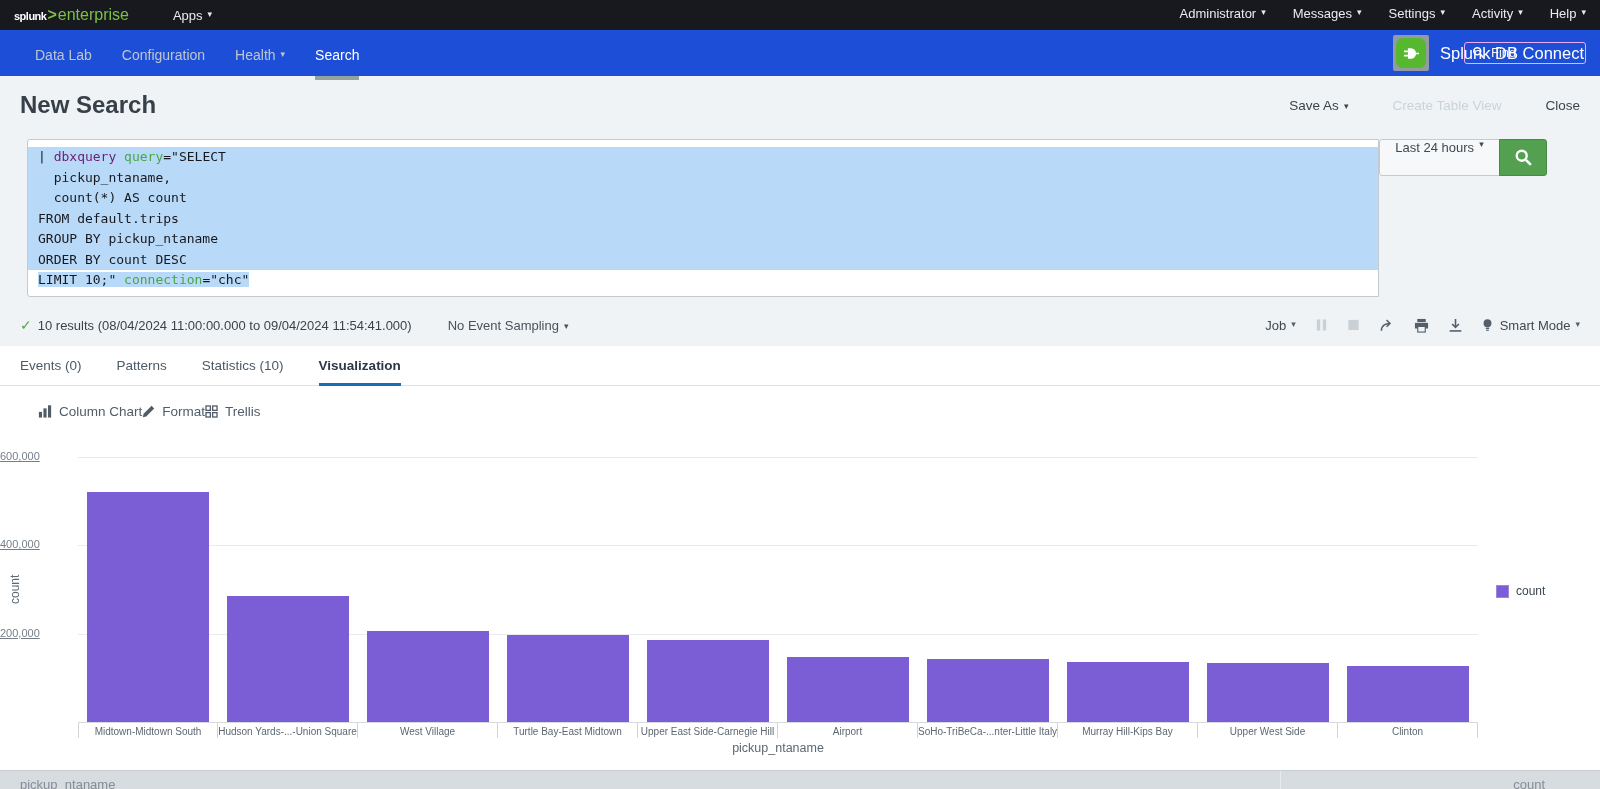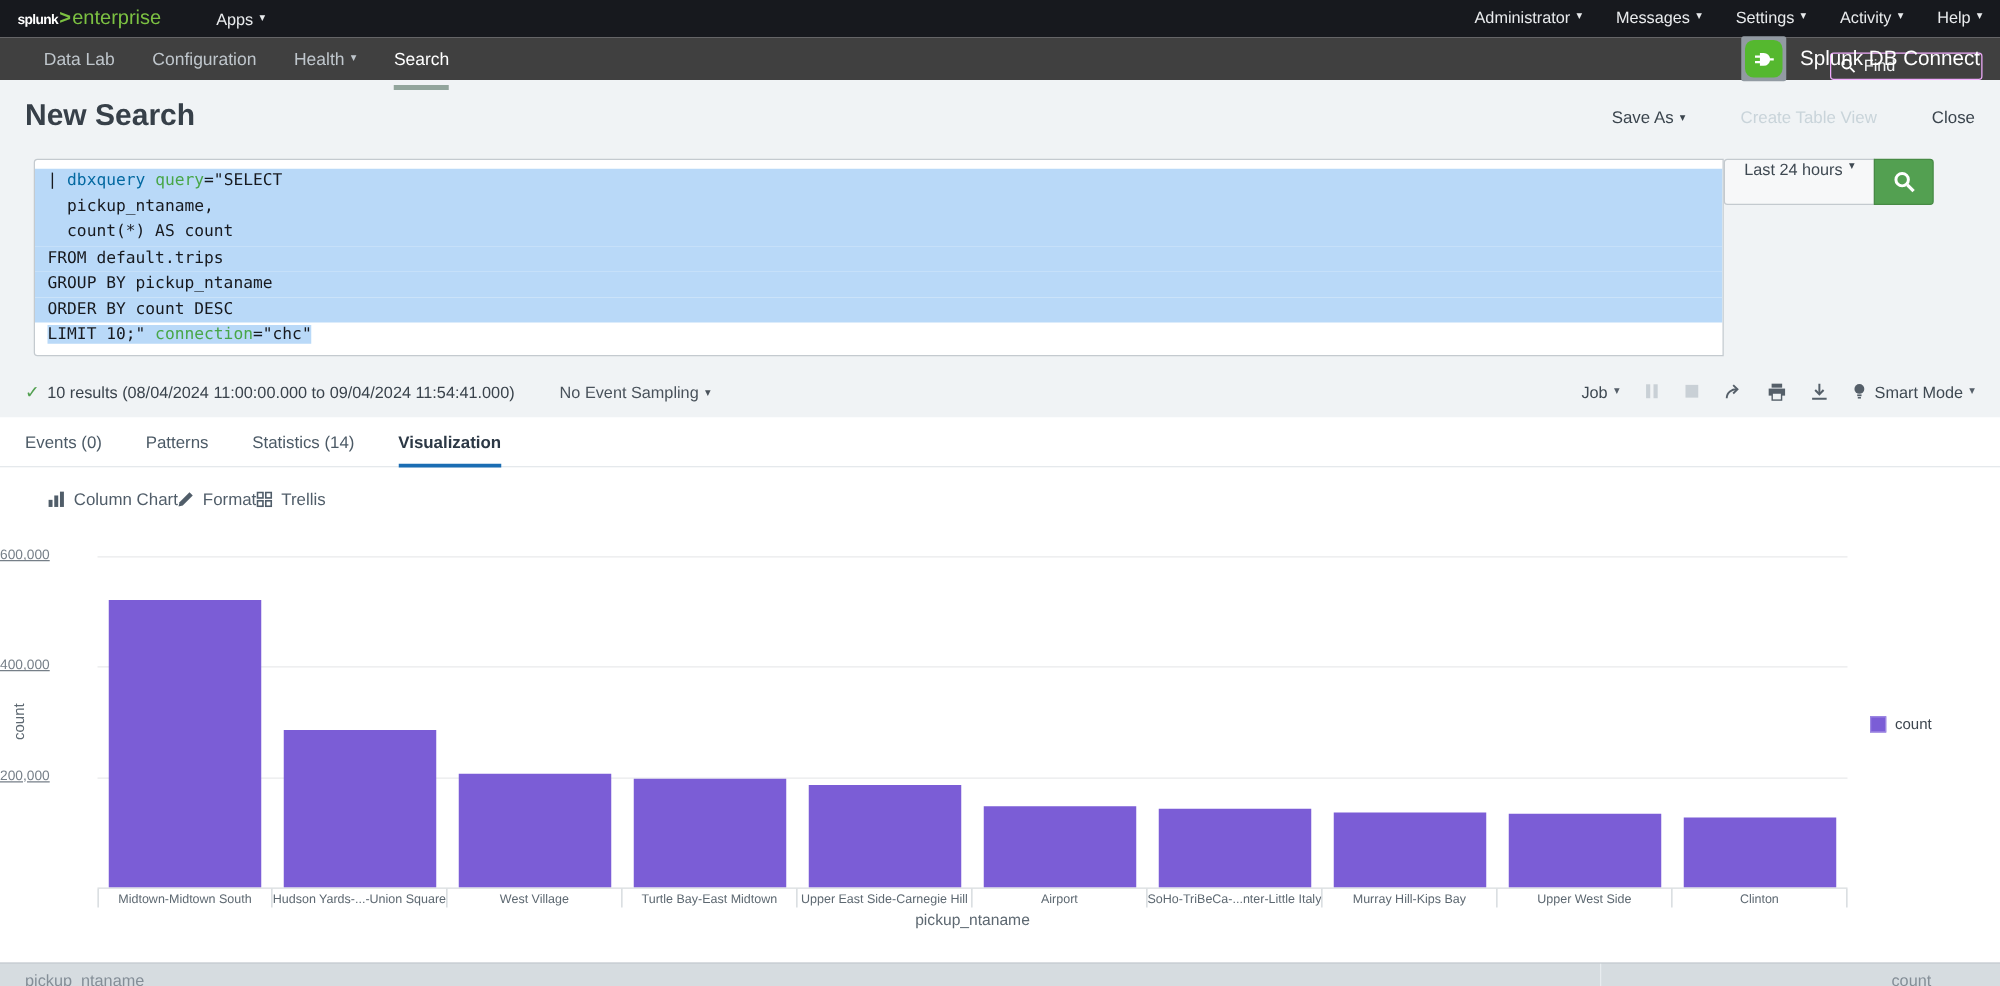--- a/index.html
+++ b/index.html
@@ -20,21 +20,21 @@
   .status-dot { width:18px; height:18px; border-radius:50%; background:#4fa84f;
     display:flex; align-items:center; justify-content:center; }
   .topbar-menus { display:flex; align-items:center; gap:27px; }
   .find-box { display:flex; align-items:center; gap:6px; border:1px solid #f0abfc;
     border-radius:3px; width:122px; height:22px; padding:0 7px; }
   .find-box input { background:transparent; border:none; outline:none; color:#fff;
     font-size:13px; width:80px; font-family:"Liberation Sans", sans-serif; }
   .find-box input::placeholder { color:#f0f2f3; opacity:1; }
 
   
-  .appbar { height:34px; background:#404040; display:flex; align-items:center;
+  .appbar { height:46px; background:#1d4ed8; display:flex; 
     padding:0 0 0 20px; font-size:14px; }
   .appbar-item { position:relative; height:50px; display:flex; align-items:center;
     padding:0 15px; color:#bfc6cc; cursor:pointer; }
   .appbar-item.active { color:#fff; }
   .appbar-item.active::after { content:""; position:absolute; left:15px; right:15px;
     bottom:0; height:4px; background:#92a59c; }
   .appbar-right { margin-left:auto; display:flex; align-items:center; gap:11px;
     margin-right:16px; }
   .app-icon-tile { width:36px; height:36px; background:#929aa2; border-radius:2px;
     display:flex; align-items:center; justify-content:center; }
@@ -51,21 +51,21 @@
   .hlink { color:#3a444d; cursor:pointer;text-align:center; }
   .hlink.disabled { color:#c9d4da; cursor:default; }
 
   .search-row { display:flex; align-items:flex-start; padding:5px 53px 0 27px; height:170px; }
   .query-box { flex:1; height:158px; background:#fff; border:1px solid #c4cacf;
     border-radius:3px 0 0 3px; padding:7px 0; font-family:"DejaVu Sans Mono", monospace;
     font-size:13px; line-height:20.5px; color:#17191e; overflow:hidden; cursor:text; }
   .q-line { white-space:pre; padding:0 10px; }
   .q-line.hl-full { background:#b9d9f8; }
   .hl-text { background:#b9d9f8; }
-  .tok-b { color:#0369a1; }
+  .tok-b { color:#701a75; }
   .tok-g { color:#48a648; }
   .tok-p { color:#17191e; }
   .time-range { width:121px; height:37px; background:#f7f8f9; border:1px solid #c4cacf;
     display:flex; align-items:flex-start; justify-content:center; font-size:13px;
     color:#3f4952; cursor:pointer; border-radius:3px 0 0 3px; }
   .search-btn { width:48px; height:37px; background:#53a051; border:1px solid #478a45;
     border-radius:0 3px 3px 0; display:flex; align-items:center; justify-content:center;
     cursor:pointer; margin-left:-1px; }
 
   .results-row { height:42px; display:flex; align-items:center; padding:0 20px;
@@ -289,21 +289,21 @@
         <span class="tool-label">Smart Mode</span>
         <span class="caret">▾</span>
       </span>
     </div>
   </div>
 </div>
 
 <div class="tabs">
     <div class="tab">Events (0)</div>
     <div class="tab">Patterns</div>
-    <div class="tab">Statistics (14)</div>
+    <div class="tab">Statistics (10)</div>
     <div class="tab active">Visualization</div>
   </div>
 
 <div class="viz-controls">
   <span class="viz-btn">
     <svg width="14" height="14" viewBox="0 0 16 16" fill="currentColor">
         <rect x="1" y="9" width="3.6" height="6.5"></rect>
         <rect x="6.2" y="5" width="3.6" height="10.5"></rect>
         <rect x="11.4" y="1.5" width="3.6" height="14"></rect>
       </svg>

